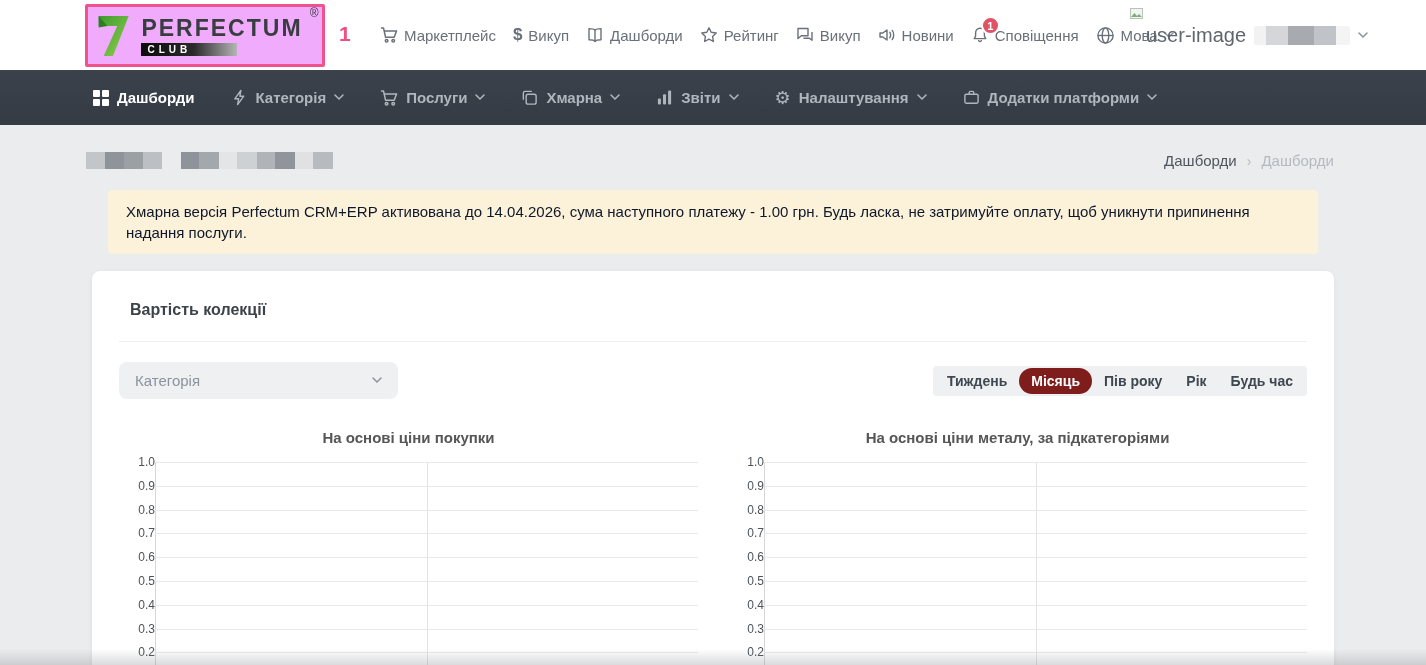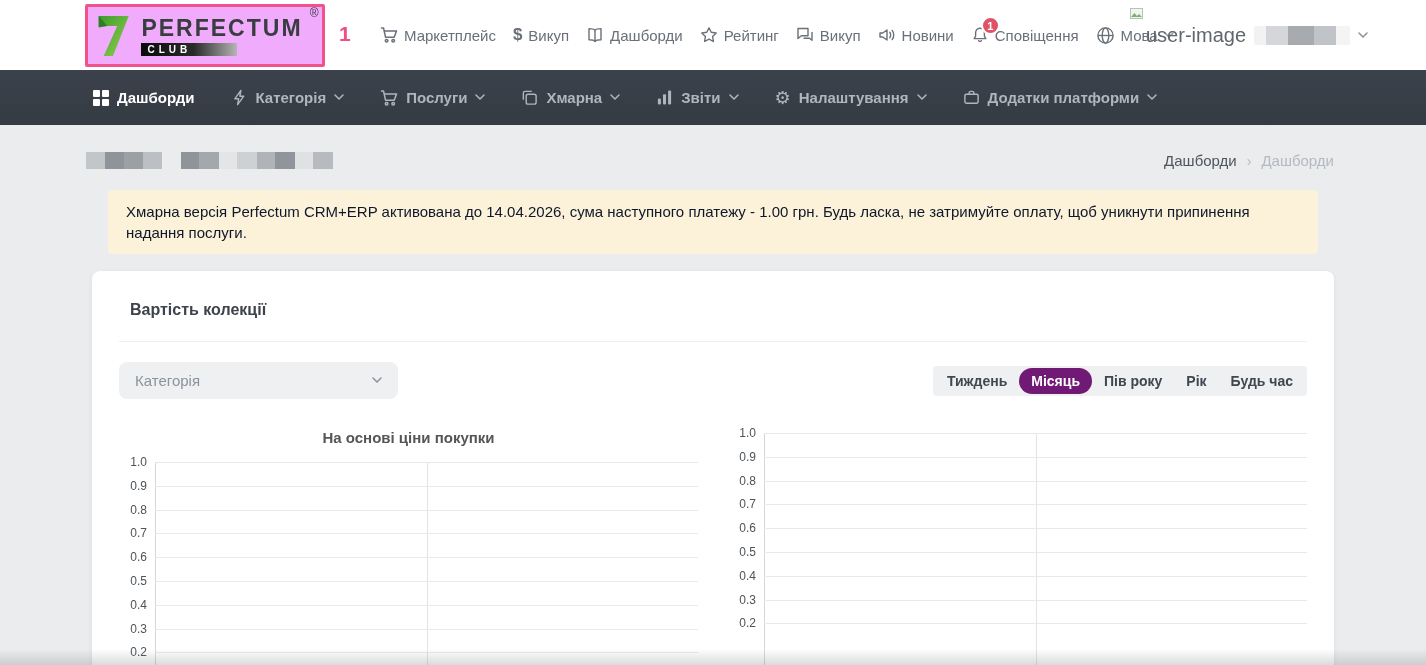--- a/index.html
+++ b/index.html
@@ -117,29 +117,29 @@
   }
   .select .chev path { stroke:#8b939c; }
   .periods {
     margin-left:auto; background:#eef0f2; border-radius:4px; padding:2px;
     display:flex; align-items:center;
   }
   .period-btn {
     font-size:14px; color:#3f4750; padding:5px 12px; border-radius:4px;
     cursor:pointer; white-space:nowrap;font-weight:bold;
   }
-  .period-btn.selected { background:#701a75; color:#fff;border-radius:13px; }
+  .period-btn.selected { background:#7f1d1d; color:#fff;border-radius:13px; }
 
   .charts-row { margin:30px 27px 0 27px; display:flex; gap:30px; }
   .chart { flex:1; }
   .chart-title { text-align:center; font-size:15px; font-weight:bold; color:#565656; margin-bottom:12px; }
   .plot { position:relative; height:230px; }
   .tick { position:absolute; left:0; right:0; height:0; }
   .tick-label {
-    position:absolute; left:0; top:-7px; width:28px; text-align:right;
+    position:absolute; left:8px; top:-7px; width:28px; text-align:right;
     font-size:12px; color:#4d5358;
   }
   .tick-line { position:absolute; left:36px; right:0; top:0; border-top:1px solid #e9e9e9; }
   .axis-v { position:absolute; left:36px; top:0; height:300px; border-left:1px solid #d7d7d7; }
   .grid-mid { position:absolute; left:calc(50% + 18px); top:0; height:300px; border-left:1px solid #e3e3e3; }
 
   .bottom-shade {
     position:absolute; left:0; right:0; bottom:0; height:16px;
     background:linear-gradient(180deg,rgba(120,125,130,0),rgba(120,125,130,.28));
     pointer-events:none;
@@ -389,20 +389,21 @@
             <span class="tick-label">0.3</span>
             <div class="tick-line"></div>
           </div>
           <div class="tick" style="top: 194.4px;">
             <span class="tick-label">0.2</span>
             <div class="tick-line"></div>
           </div>
         </div>
     </div>
     <div class="chart">
+      <div class="chart-title">На основі ціни металу, за підкатегоріями</div>
       <div class="plot">
         <div class="axis-v" style="top: 4px;"></div>
         <div class="grid-mid" style="top: 4px;"></div>
       <div class="tick" style="top: 4px;">
             <span class="tick-label">1.0</span>
             <div class="tick-line"></div>
           </div>
           <div class="tick" style="top: 27.8px;">
             <span class="tick-label">0.9</span>
             <div class="tick-line"></div>

